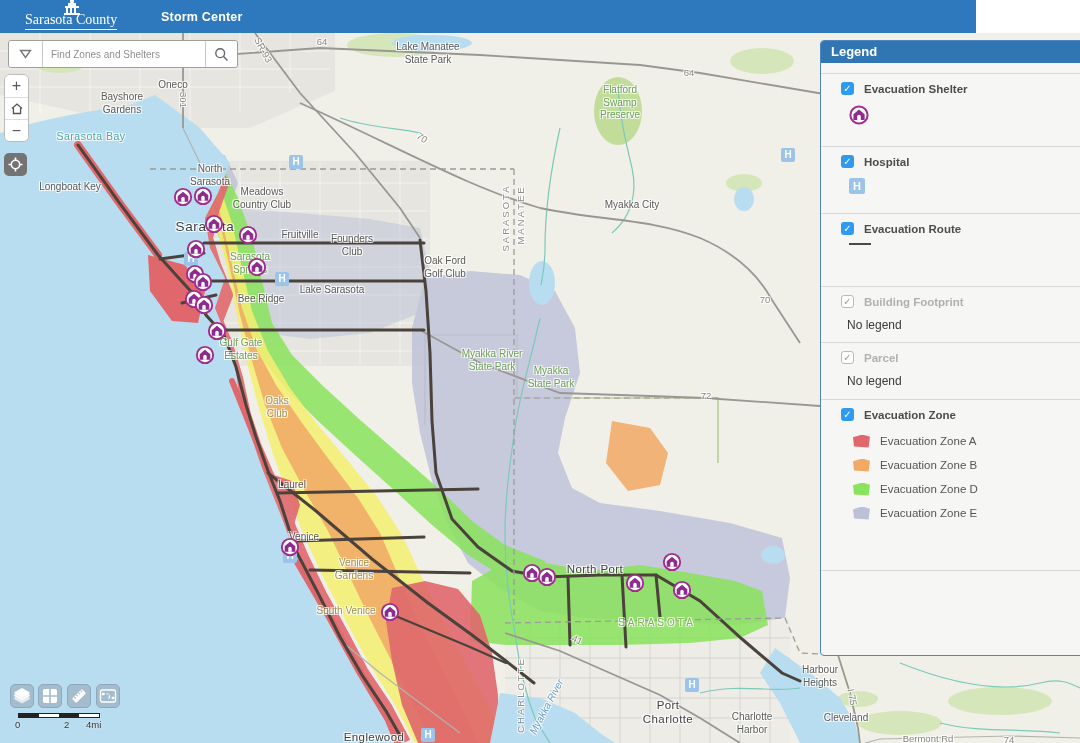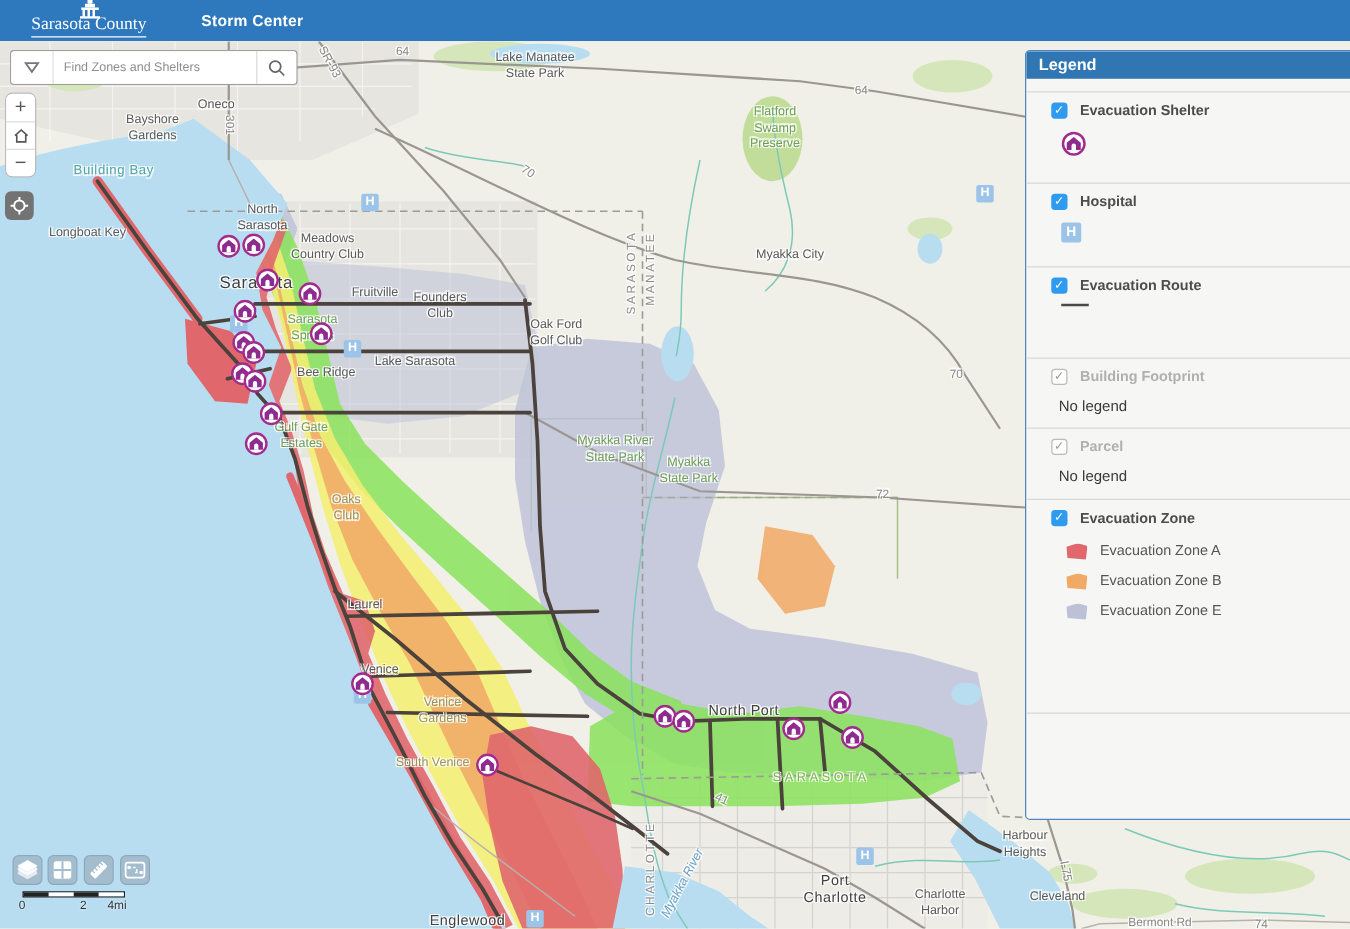--- a/index.html
+++ b/index.html
@@ -1,19 +1,19 @@
 <!DOCTYPE html>
 <html style="--hdr: #2e79bd; --lhdr: #2f76b3; --chk: #2e9bf0; --water: #b8ddf1; --land: #f1f0e8; --urban: #e6e5e0; --urban2: #edece7; --park: #d5e7ba; --parkdark: #c2dd9a; --road: #b5b2ac; --roadm: #9a9792; --route: #4a423b; --river: #7cc9b8; --bound: #9b9b97; --parkline: #a8c083; --hosp: #9cc4e8; --shelring: #a22c8d; --shelhouse: #8d2b8f; --zoneA: #e0686d; --zoneB: #f0aa66; --zoneC: #f2ee71; --zoneD: #8ae35c; --zoneE: #bcc1d8;"><head>
 <meta charset="utf-8">
 <style>
   * { margin:0; padding:0; box-sizing:border-box; }
   html,body { width:1080px; height:743px; overflow:hidden; font-family:"Liberation Sans",sans-serif; background:#fff; }
 
   
-  #app-header { position:absolute; left:0; top:0; width:1080px; height:33px; background:var(--hdr,#2e79bd); display:flex; align-items:center; }
+  #app-header { position:absolute; left:0; top:0; width:976px; height:33px; background:var(--hdr,#2e79bd); display:flex; align-items:center; }
   #logo { position:relative; margin-left:25px; width:108px; height:33px; color:#fff; }
   #logo .building { position:absolute; left:36px; top:-1px; }
   #logo .orgname { position:absolute; left:0; bottom:3px; font-family:"Liberation Serif",serif; font-size:14px; color:#fff; border-bottom:1px solid #fff; padding-bottom:1px; white-space:nowrap; }
   #app-title { margin-left:28px; color:#fff; font-size:12.5px; font-weight:bold; letter-spacing:.2px; }
 
   
   #map-stage { position:absolute; left:0; top:33px; width:1080px; height:710px; background:var(--land,#f1f0e8); overflow:hidden; }
   #basemap { position:absolute; left:0; top:0; }
 
   
@@ -225,21 +225,21 @@
       <path d="M514,136 L514,587"></path>
       <path d="M505,590 L785,585 L800,620 L840,622 L880,615"></path>
       <path d="M514,365 L718,365" opacity=".7"></path>
     </g>
   </svg>
 
   <div id="map-labels">
       <span class="maplbl place" style="left: 173px; top: 52px;">Oneco</span>
       <span class="maplbl place" style="left: 122px; top: 70px;">Bayshore
 Gardens</span>
-      <span class="maplbl bay" style="left: 91px; top: 104px;">Building Bay</span>
+      <span class="maplbl bay" style="left: 91px; top: 104px;">Sarasota Bay</span>
       <span class="maplbl place" style="left: 70px; top: 154px;">Longboat Key</span>
       <span class="maplbl place" style="left: 210px; top: 142px;">North
 Sarasota</span>
       <span class="maplbl place" style="left: 262px; top: 165px;">Meadows
 Country Club</span>
       <span class="maplbl city" style="left: 205px; top: 194px;">Sarasota</span>
       <span class="maplbl place" style="left: 300px; top: 202px;">Fruitville</span>
       <span class="maplbl place" style="left: 352px; top: 212px;">Founders
 Club</span>
       <span class="maplbl green" style="left: 250px; top: 230px;">Sarasota
@@ -597,20 +597,24 @@
     <span class="zswatch" style="background: rgb(224, 104, 109);"></span>
     <span class="zlabel">Evacuation Zone A</span>
   </div>
 
   <div class="zrow">
     <span class="zswatch" style="background: rgb(240, 170, 102);"></span>
     <span class="zlabel">Evacuation Zone B</span>
   </div>
 
 
+  <div class="zrow">
+    <span class="zswatch" style="background: rgb(138, 227, 92);"></span>
+    <span class="zlabel">Evacuation Zone D</span>
+  </div>
 
   <div class="zrow">
     <span class="zswatch" style="background: rgb(188, 193, 216);"></span>
     <span class="zlabel">Evacuation Zone E</span>
   </div>
 </div>
     </div>
     <div class="lsep"></div>
   </div>
 </div>

